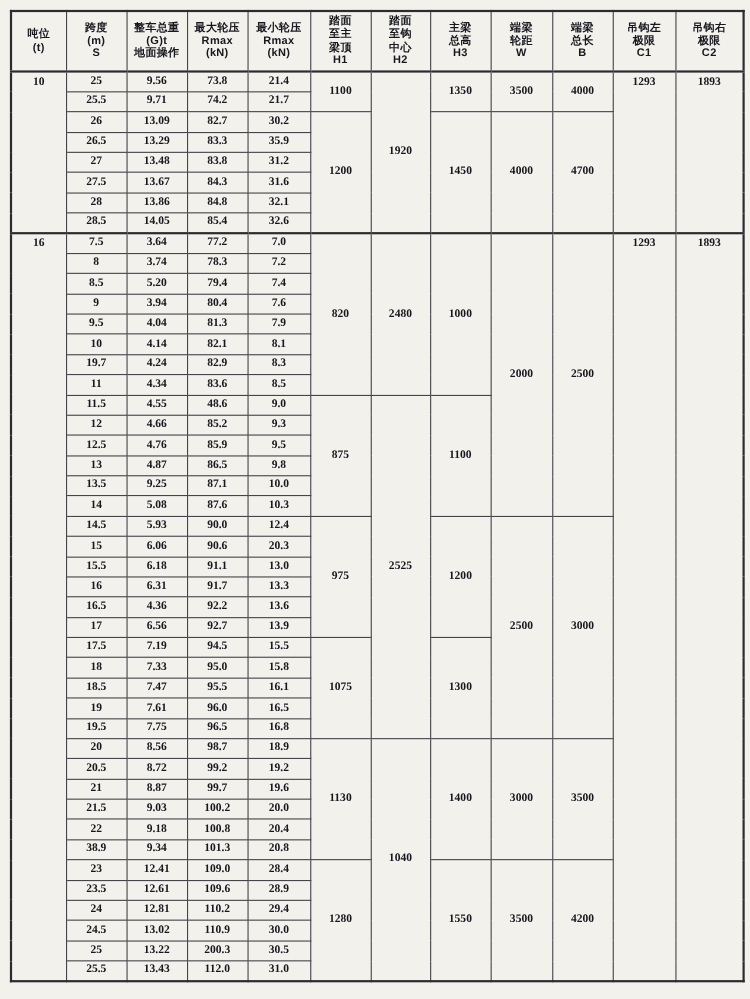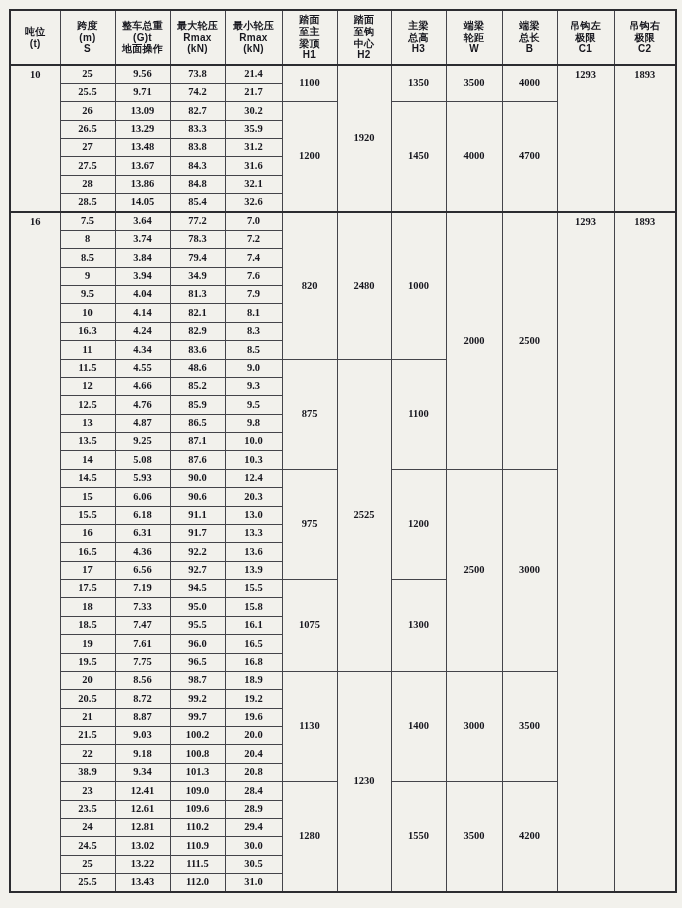--- a/index.html
+++ b/index.html
@@ -204,44 +204,44 @@
           <td rowspan="37" class="va-top">1893</td>
         </tr>
         <tr>
           <td>8</td>
           <td>3.74</td>
           <td>78.3</td>
           <td>7.2</td>
         </tr>
         <tr>
           <td>8.5</td>
-          <td>3.84</td>
+          <td>5.20</td>
           <td>79.4</td>
           <td>7.4</td>
         </tr>
         <tr>
           <td>9</td>
           <td>3.94</td>
-          <td>34.9</td>
+          <td>80.4</td>
           <td>7.6</td>
         </tr>
         <tr>
           <td>9.5</td>
           <td>4.04</td>
           <td>81.3</td>
           <td>7.9</td>
         </tr>
         <tr>
           <td>10</td>
           <td>4.14</td>
           <td>82.1</td>
           <td>8.1</td>
         </tr>
         <tr>
-          <td>16.3</td>
+          <td>19.7</td>
           <td>4.24</td>
           <td>82.9</td>
           <td>8.3</td>
         </tr>
         <tr>
           <td>11</td>
           <td>4.34</td>
           <td>83.6</td>
           <td>8.5</td>
         </tr>
@@ -355,21 +355,21 @@
           <td>7.75</td>
           <td>96.5</td>
           <td>16.8</td>
         </tr>
         <tr>
           <td>20</td>
           <td>8.56</td>
           <td>98.7</td>
           <td>18.9</td>
           <td rowspan="6">1130</td>
-          <td rowspan="12">1230</td>
+          <td rowspan="12">1040</td>
           <td rowspan="6">1400</td>
           <td rowspan="6">3000</td>
           <td rowspan="6">3500</td>
         </tr>
         <tr>
           <td>20.5</td>
           <td>8.72</td>
           <td>99.2</td>
           <td>19.2</td>
         </tr>
@@ -421,21 +421,21 @@
         </tr>
         <tr>
           <td>24.5</td>
           <td>13.02</td>
           <td>110.9</td>
           <td>30.0</td>
         </tr>
         <tr>
           <td>25</td>
           <td>13.22</td>
-          <td>111.5</td>
+          <td>200.3</td>
           <td>30.5</td>
         </tr>
         <tr>
           <td>25.5</td>
           <td>13.43</td>
           <td>112.0</td>
           <td>31.0</td>
         </tr>
       </tbody>
   </table>

